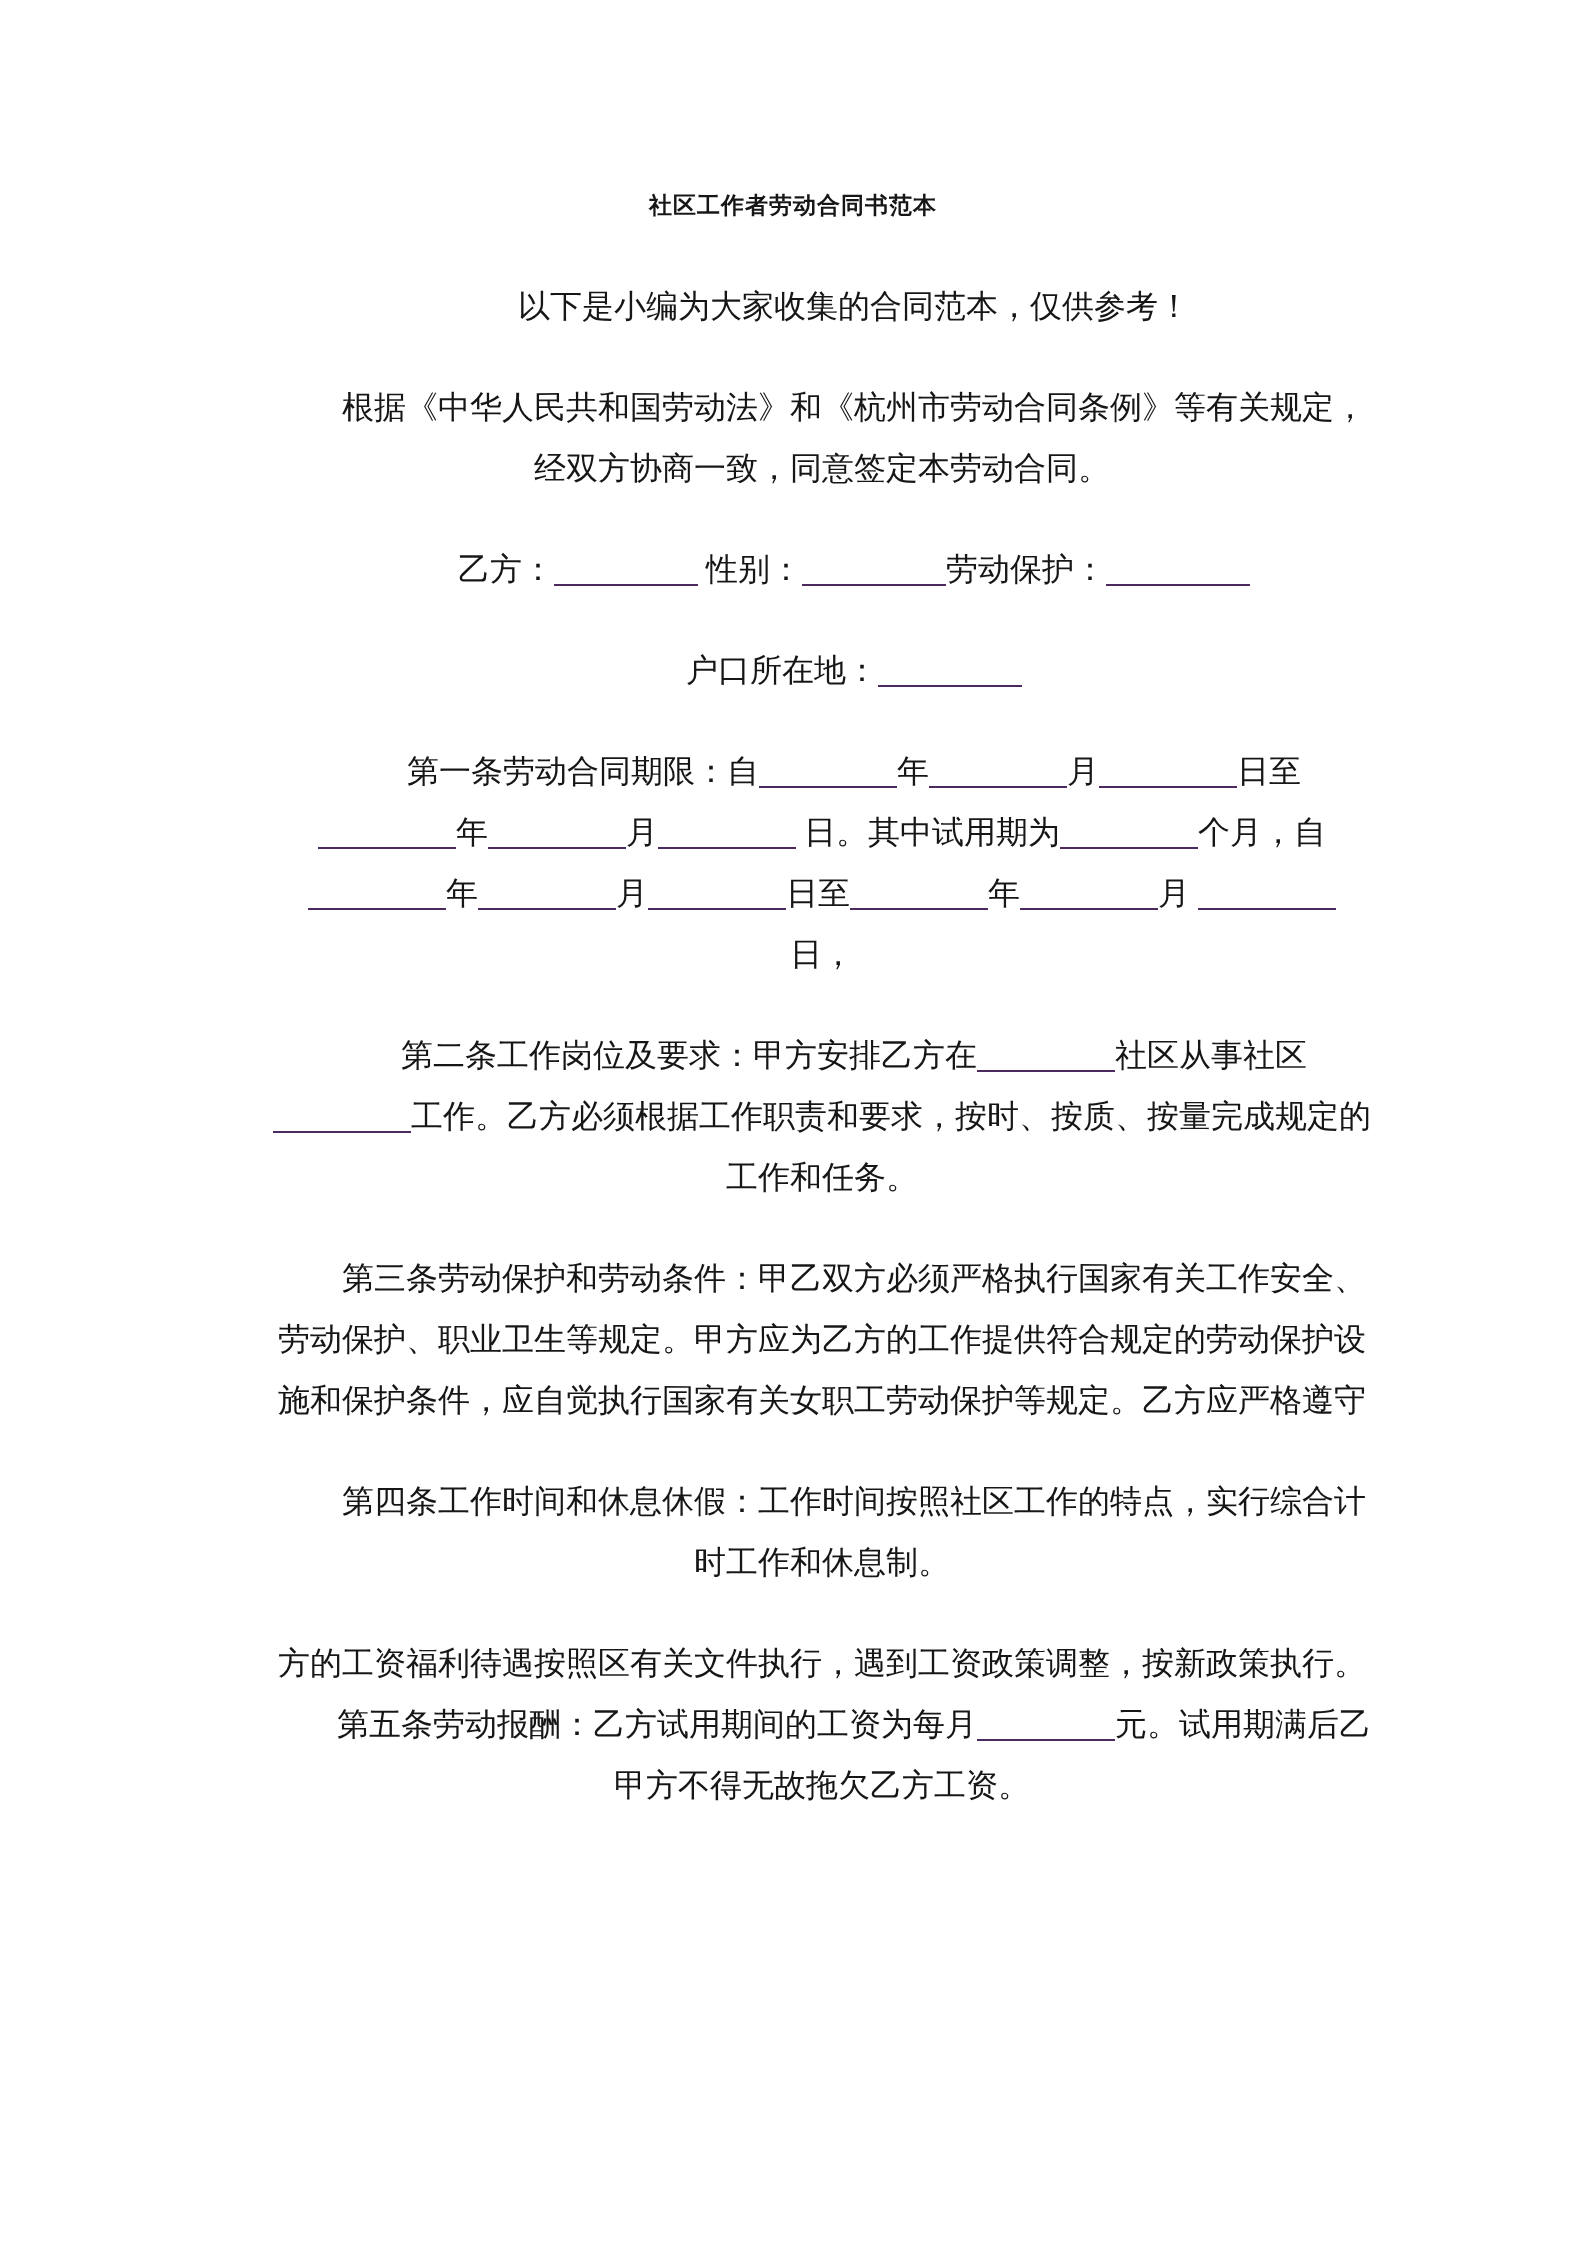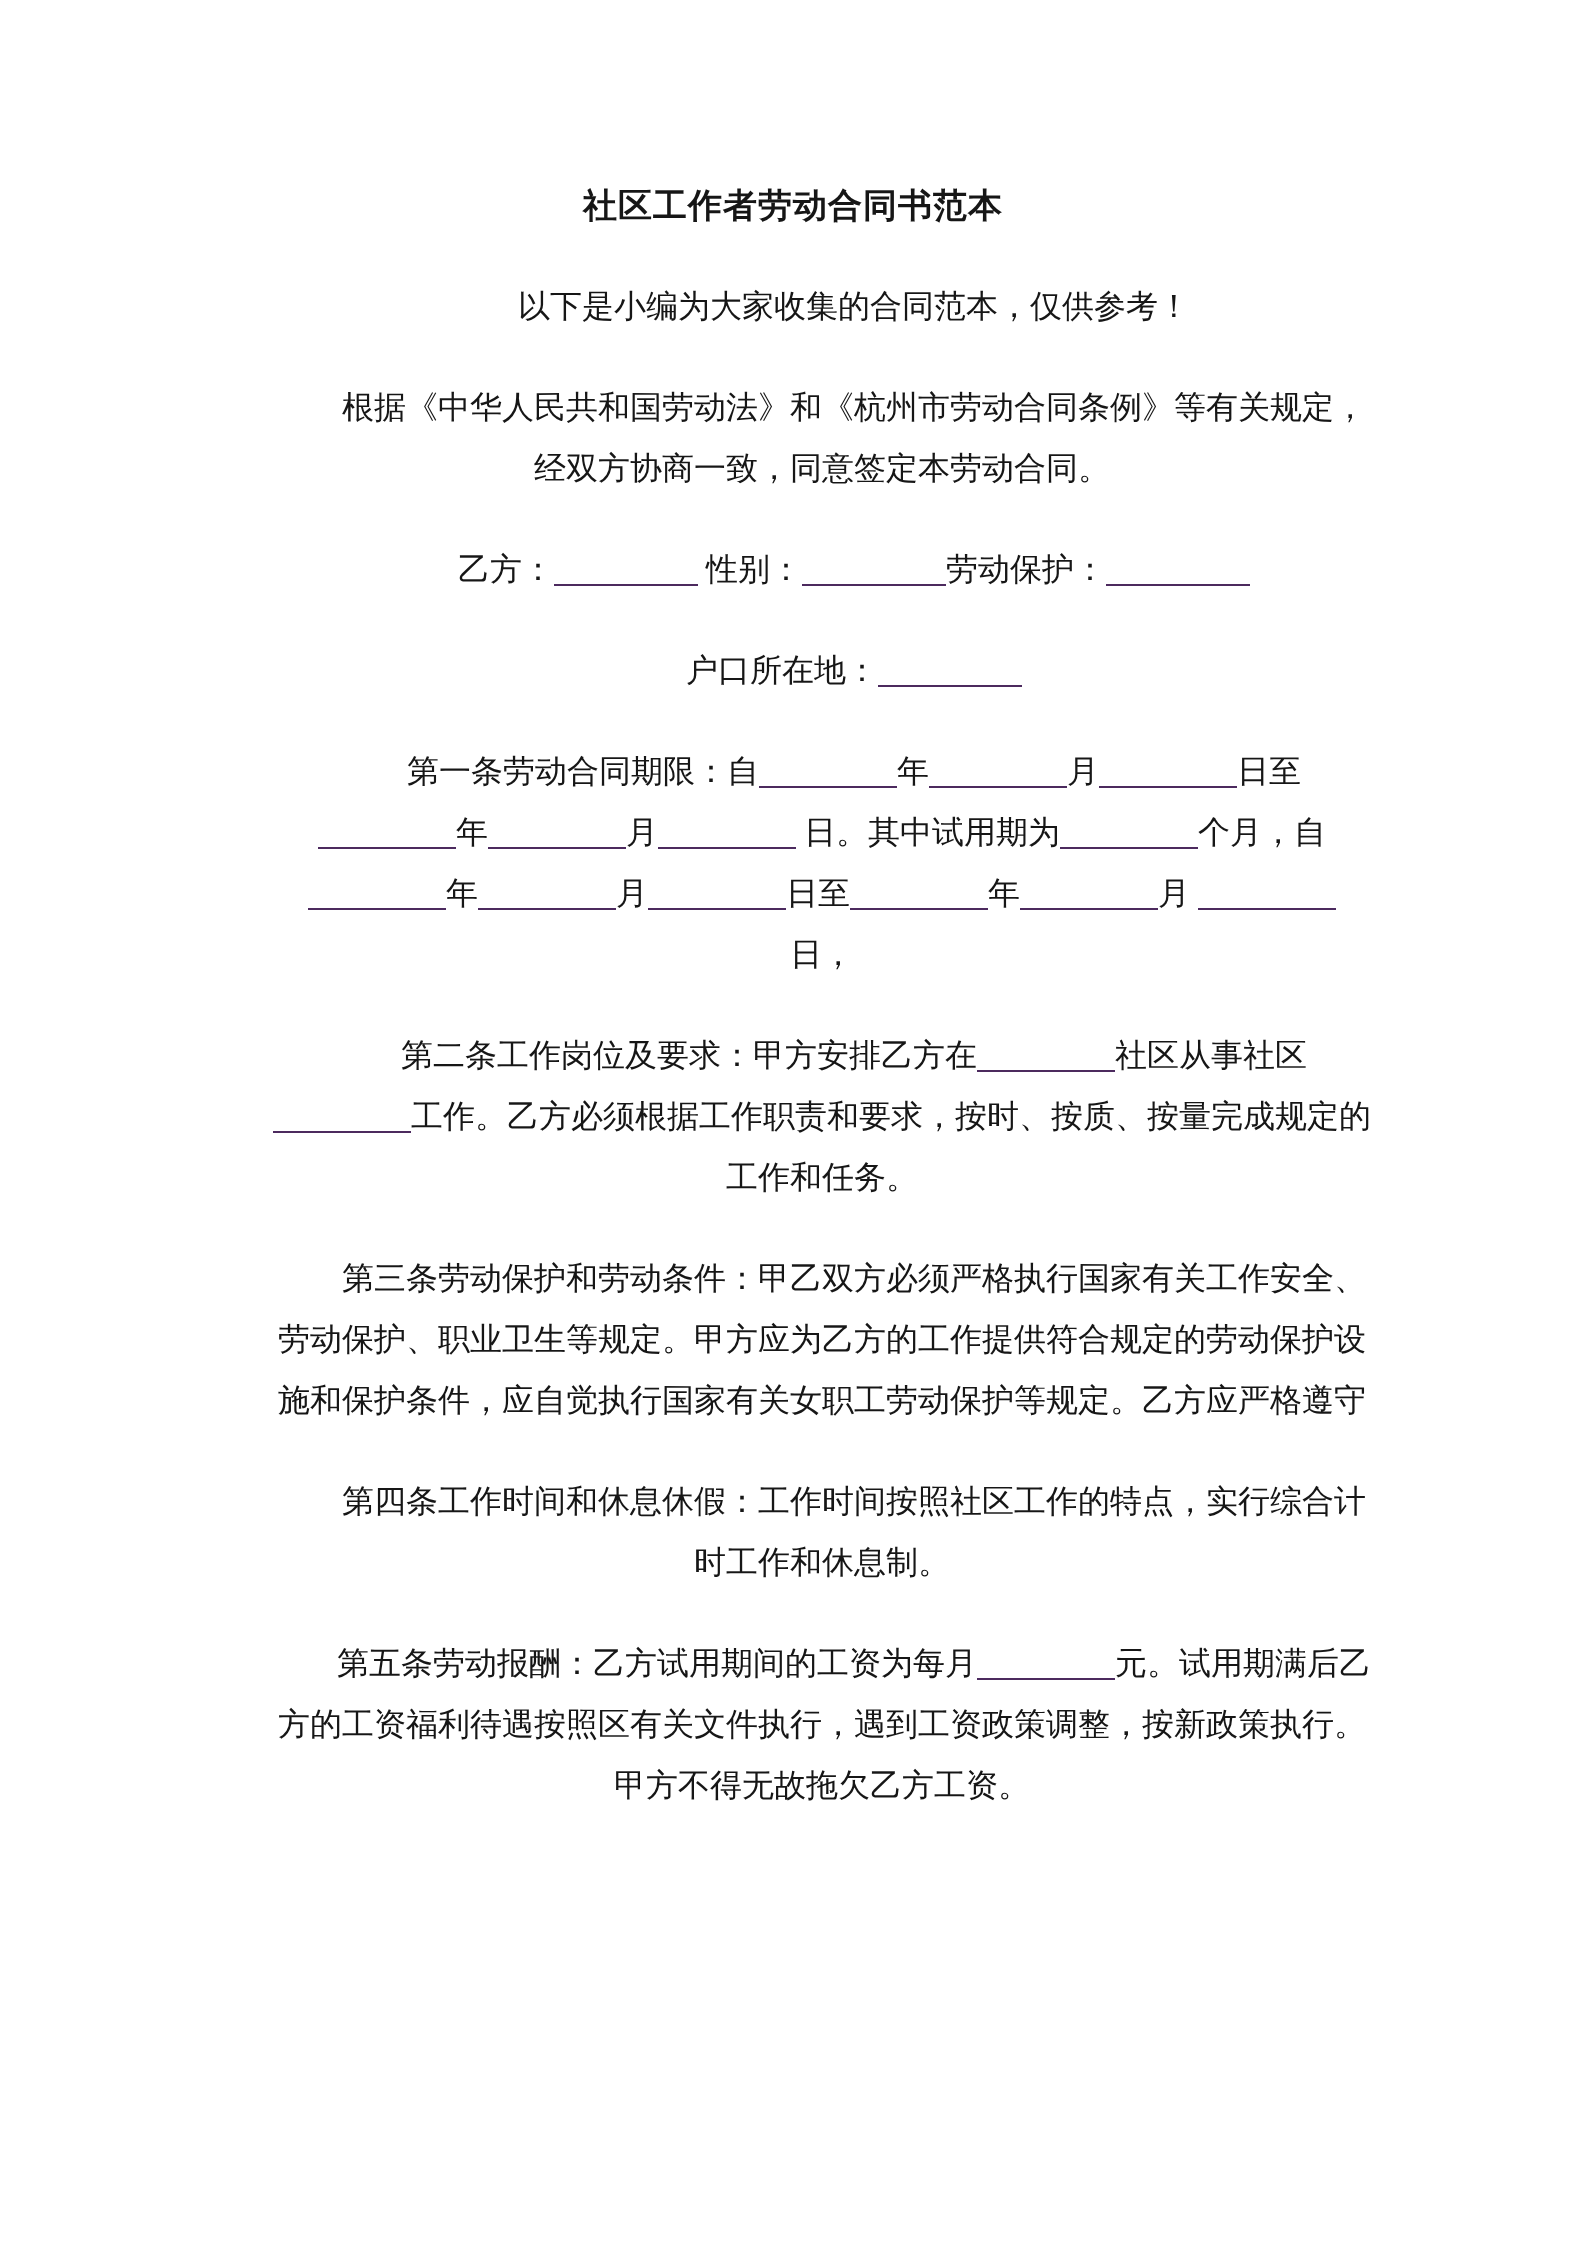--- a/index.html
+++ b/index.html
@@ -14,21 +14,21 @@
     background: #ffffff;
     box-sizing: border-box;
     padding: 175px 180px 40px 238px;
     font-family: "Liberation Serif", "DejaVu Serif", serif;
     font-size: 32px;
     color: #161616;
     overflow: hidden;
   }
   .doc-title {
     width: 1110px;
-    font-size: 34px;
+    font-size: 23px;
     font-weight: bold;
     text-align: center;
     line-height: 61px;
     height: 61px;
     margin: 0 0 40px 0;
     letter-spacing: 1px;
   }
   .paragraph {
     margin: 0 0 40px 0;
     text-align: center;
@@ -81,18 +81,18 @@
       <div class="paragraph">
         <div class="line indent"><span class="txt">第三条劳动保护和劳动条件：甲乙双方必须严格执行国家有关工作安全、</span></div>
         <div class="line"><span class="txt">劳动保护、职业卫生等规定。甲方应为乙方的工作提供符合规定的劳动保护设</span></div>
         <div class="line"><span class="txt">施和保护条件，应自觉执行国家有关女职工劳动保护等规定。乙方应严格遵守</span></div>
       </div>
       <div class="paragraph">
         <div class="line indent"><span class="txt">第四条工作时间和休息休假：工作时间按照社区工作的特点，实行综合计</span></div>
         <div class="line"><span class="txt">时工作和休息制。</span></div>
       </div>
       <div class="paragraph">
+        <div class="line"><span class="txt">方的工资福利待遇按照区有关文件执行，遇到工资政策调整，按新政策执行。</span></div>
         <div class="line indent"><span class="txt">第五条劳动报酬：乙方试用期间的工资为每月</span><span class="blank" style="width: 138px;"></span><span class="txt">元。试用期满后乙</span></div>
-        <div class="line"><span class="txt">方的工资福利待遇按照区有关文件执行，遇到工资政策调整，按新政策执行。</span></div>
         <div class="line"><span class="txt">甲方不得无故拖欠乙方工资。</span></div>
       </div>
     </div>
 </div>
 
 </body></html>

